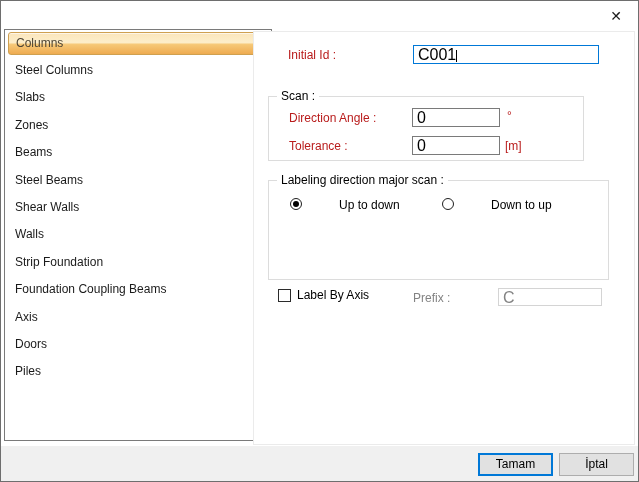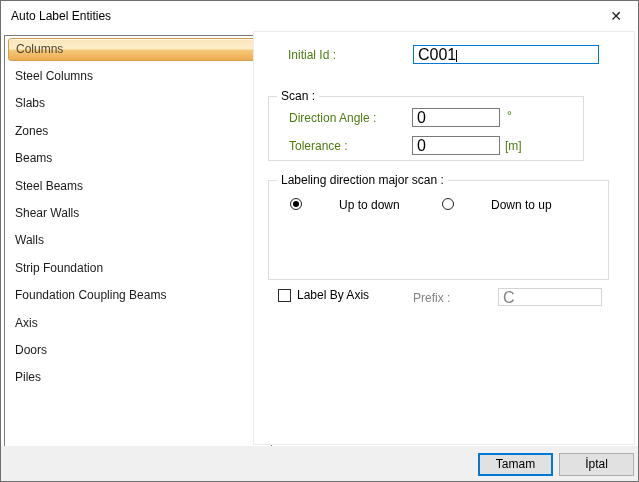--- a/index.html
+++ b/index.html
@@ -11,40 +11,40 @@
   }
   .titlebar{position:absolute;left:0;top:0;right:0;height:30px;background:#fff;}
   .title-text{position:absolute;left:10px;top:0;line-height:30px;font-size:12px;color:#000;}
   .close-btn{
     position:absolute;right:5px;top:1px;width:34px;height:28px;
     display:flex;align-items:center;justify-content:center;
     font-size:14px;color:#1a1a1a;cursor:default;background:transparent;border:none;
   }
   
   .listbox{
-    position:absolute;left:3px;top:34px;width:268px;height:412px;
+    position:absolute;left:3px;top:28px;width:268px;height:412px;
     box-sizing:border-box;border:1px solid #7a7a7a;background:#fff;overflow:hidden;
   }
   .lb-item{
     height:27.4px;line-height:27.4px;padding-left:10px;color:#1a1a1a;
     white-space:nowrap;cursor:default;
   }
   .lb-item.sel{
     box-sizing:border-box;height:23px;line-height:21px;
     margin:2px 7px 2px 3px;padding-left:7px;border-radius:3px;
     border:1px solid #cfa050;color:#4d4434;
     background:linear-gradient(180deg,#fbe5bb 0%,#fdeeca 45%,#f6c877 55%,#eeab51 100%);
     box-shadow:inset 0 1px 0 rgba(255,255,255,.65);
   }
   
   .right-panel{
     position:absolute;left:252px;top:30px;right:3px;bottom:36px;
     box-sizing:border-box;border:1px solid #ebebeb;background:#fff;
   }
-  .lbl{position:absolute;white-space:nowrap;color:#4d7c0f;}
+  .lbl{position:absolute;white-space:nowrap;color:#b91c1c;}
   .lbl.dis{color:#838383;}
   .field{
     position:absolute;box-sizing:border-box;background:#fff;border:1px solid #7a7a7a;
     font-size:16px;line-height:17px;padding:0 0 0 4px;white-space:nowrap;overflow:hidden;
   }
   .field.focused{border:1px solid #0078d7;}
   .field.dis{border:1px solid #d4d4d4;color:#838383;}
   .caret{display:inline-block;width:1px;height:12px;background:#000;vertical-align:-2px;}
   .groupbox{
     position:absolute;box-sizing:border-box;border:1px solid #dcdcdc;background:transparent;
@@ -74,21 +74,20 @@
     font-size:12px;color:#000;text-align:center;line-height:19px;padding:0;cursor:default;
   }
   .btn.default{border:2px solid #0078d7;}
 </style>
 </head>
 <body>
 
 <div class="dialog">
 
   <div class="titlebar">
-    <span class="title-text">Auto Label Entities</span>
     <button class="close-btn">
       <span>✕</span>
     </button>
   </div>
 
   <div class="listbox">
       <div class="lb-item sel">Columns</div>
       <div class="lb-item">Steel Columns</div>
       <div class="lb-item">Slabs</div>
       <div class="lb-item">Zones</div>

